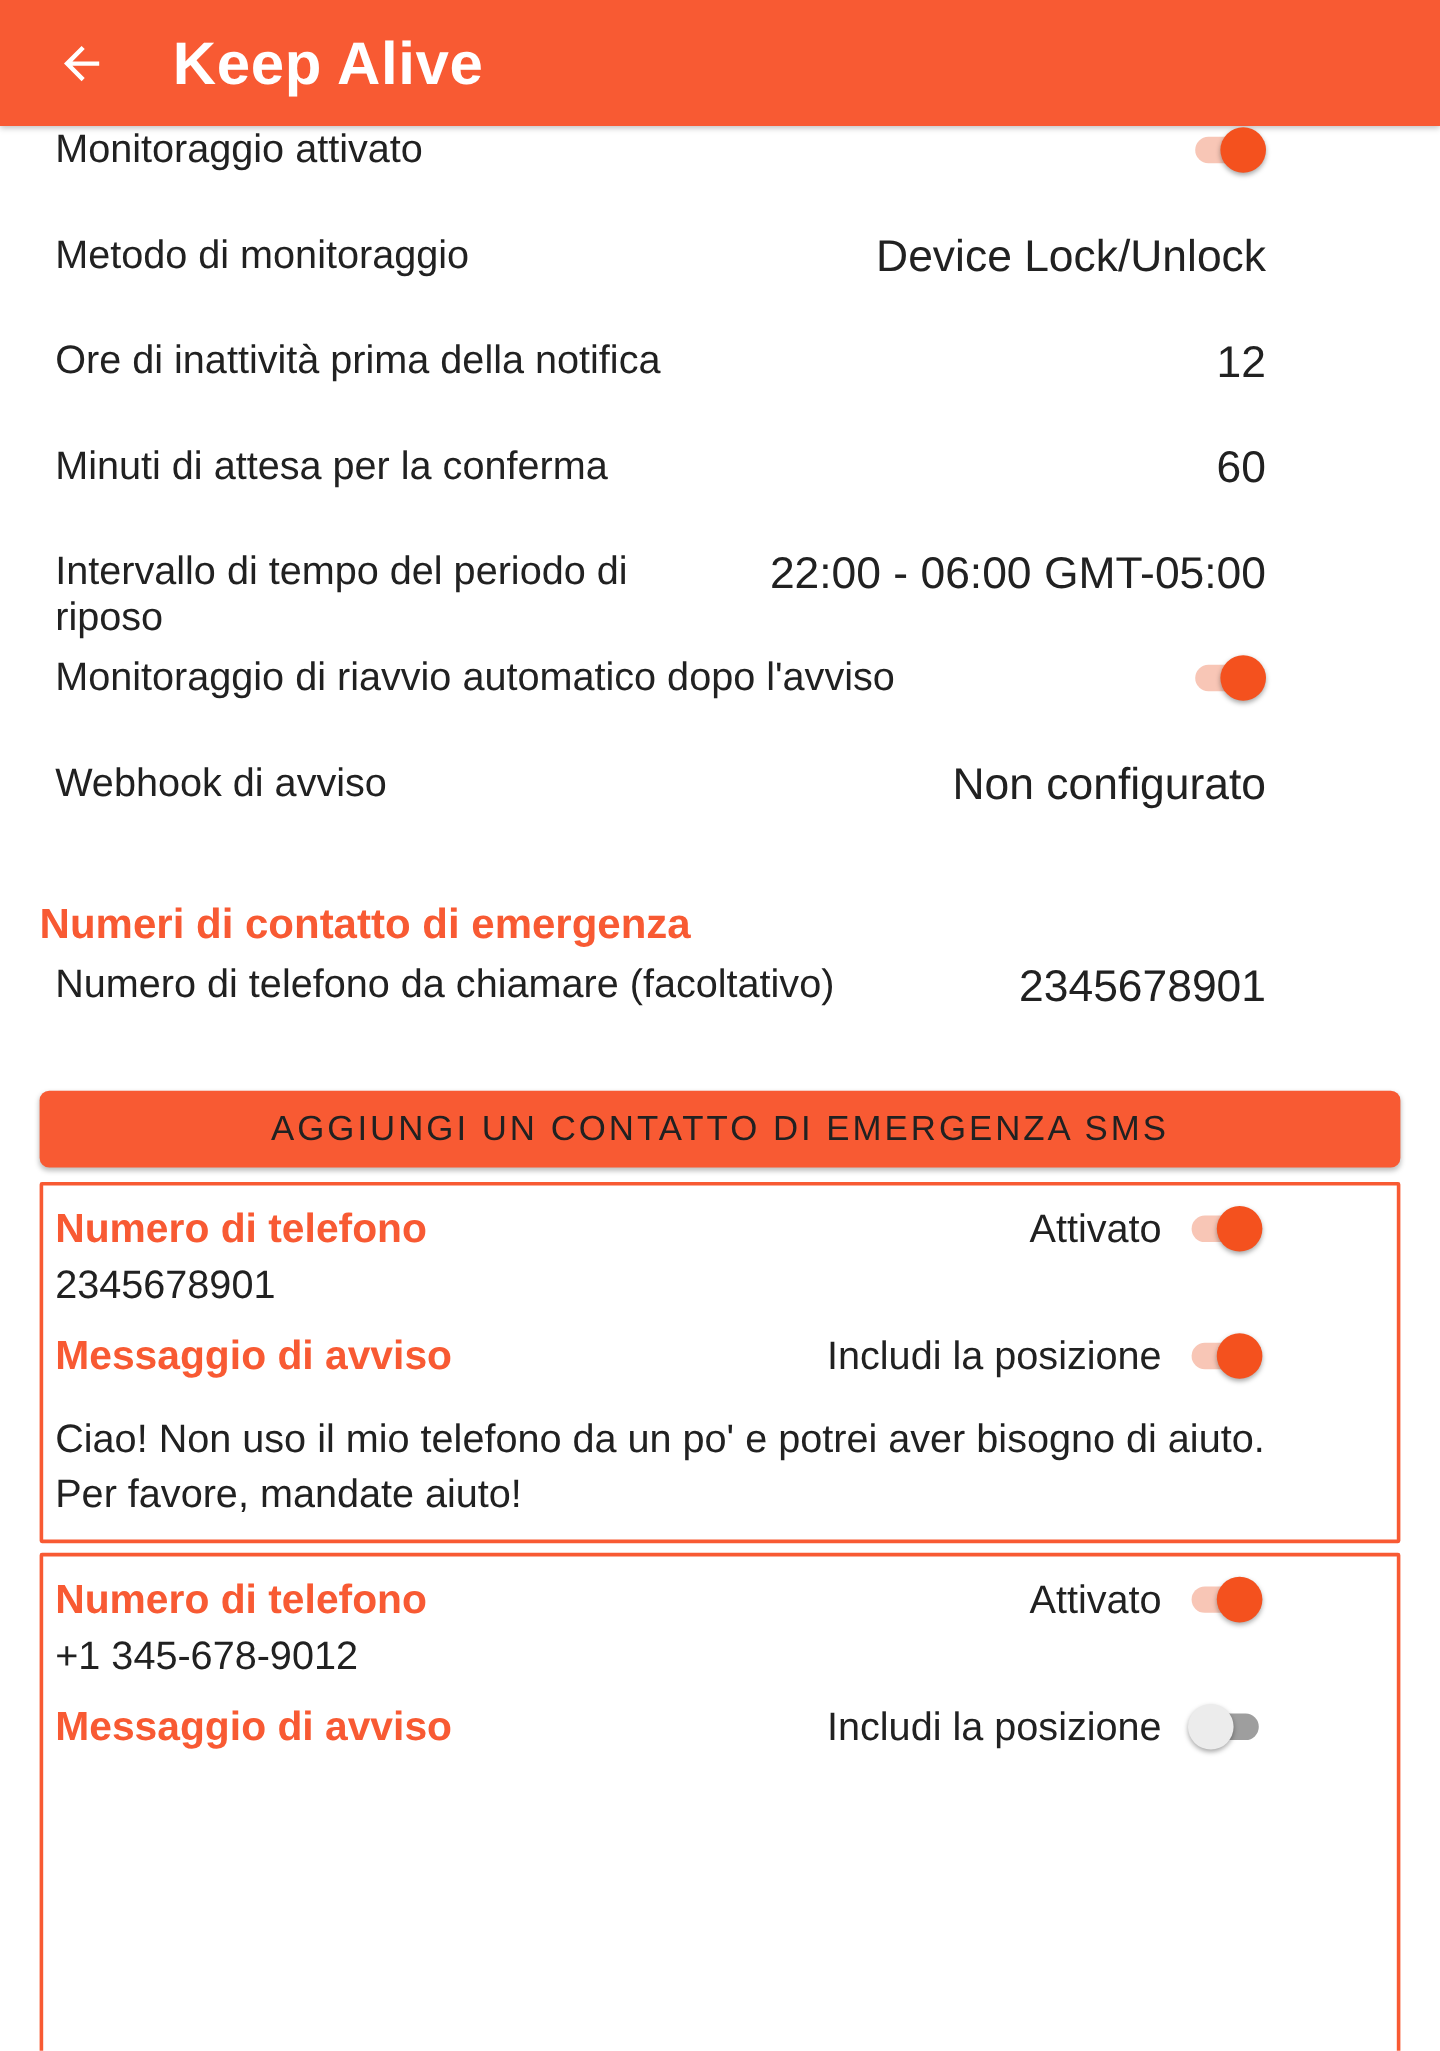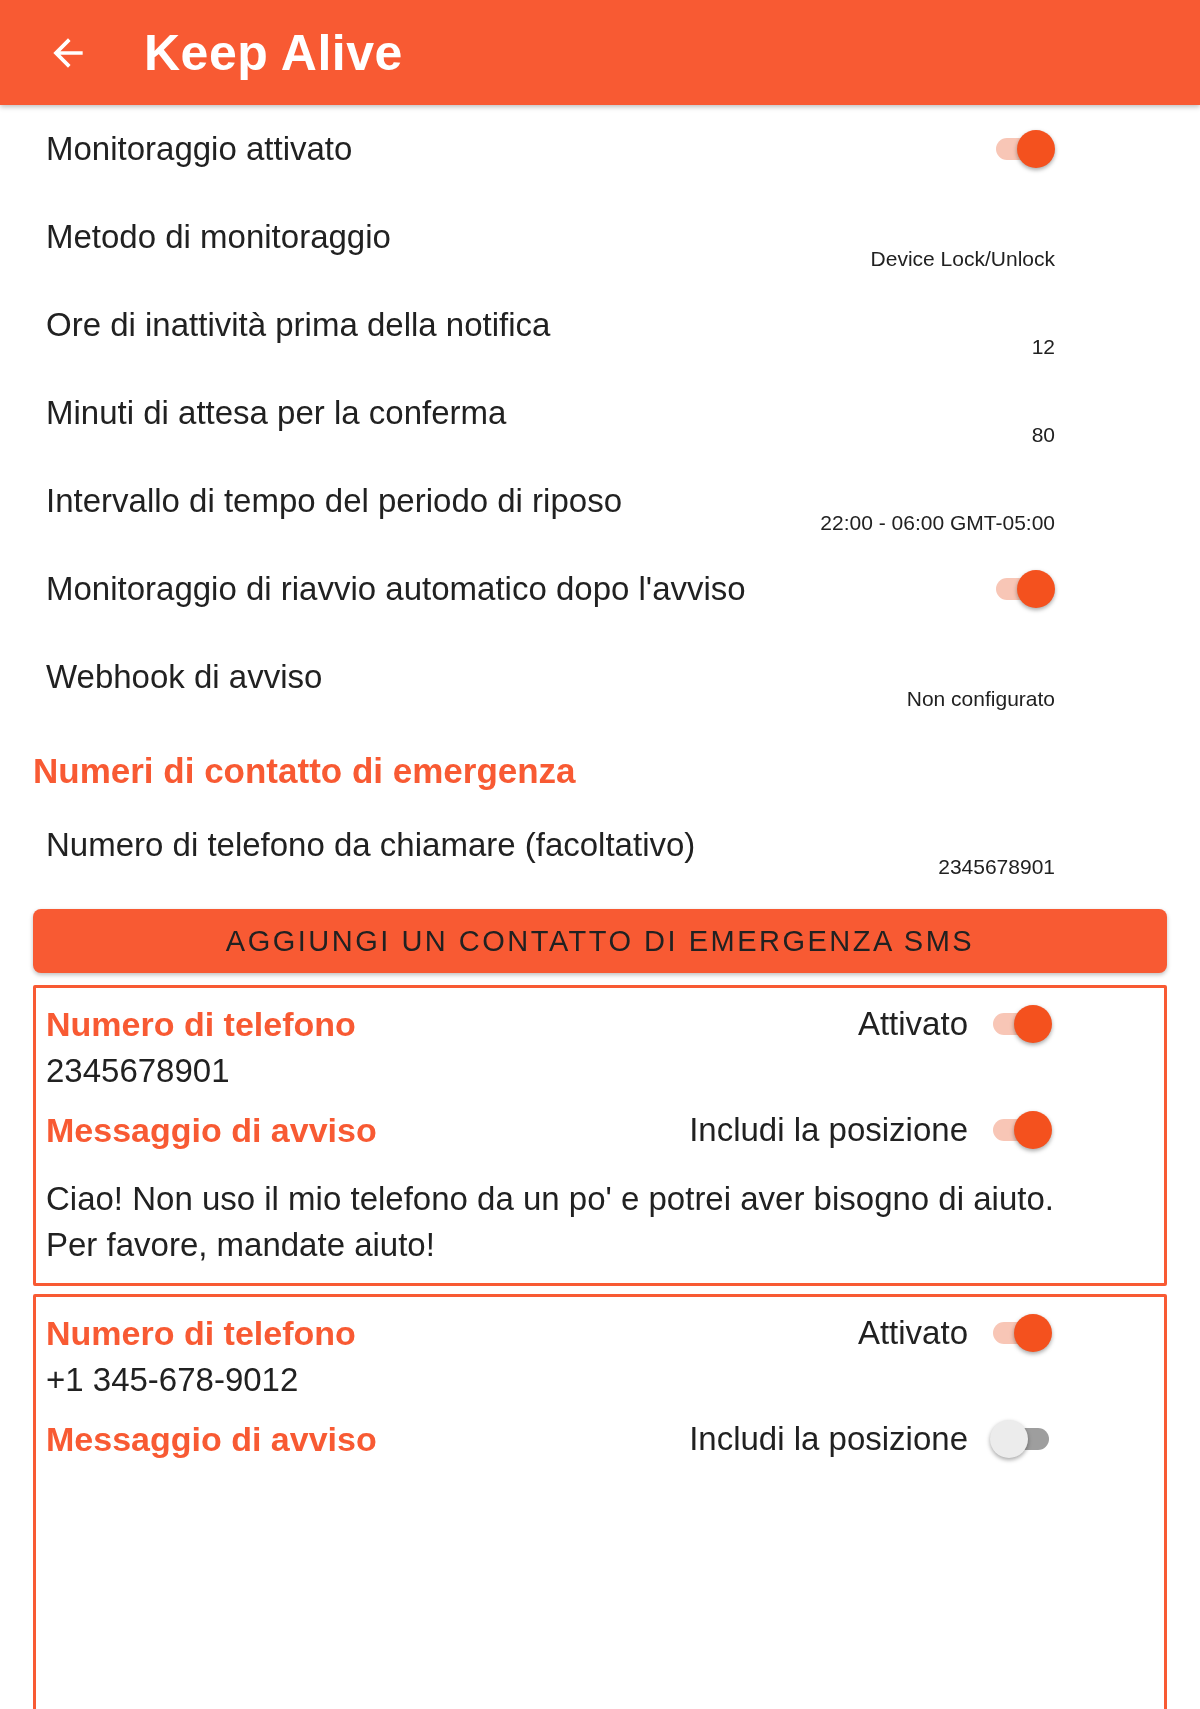--- a/index.html
+++ b/index.html
@@ -13,24 +13,24 @@
   *{margin:0;padding:0;box-sizing:border-box;}
   html,body{width:1200px;height:1709px;overflow:hidden;background:#fff;
     font-family:"Liberation Sans","DejaVu Sans",sans-serif;color:var(--text);}
   .appbar{height:105px;background:var(--primary);display:flex;align-items:center;
     padding:0 0 0 44px;gap:52px;box-shadow:0 2px 5px rgba(0,0,0,.25);}
   .back{background:none;border:none;width:48px;height:48px;display:flex;align-items:center;
     justify-content:center;cursor:pointer;padding:0;}
   .appbar-title{color:#fff;font-size:50px;font-weight:bold;letter-spacing:.5px;}
   .content{padding:0 33px;}
   .section-title{color:var(--primary);font-size:35px;font-weight:bold;margin:30px 0 10px 0;}
-  .row{height:88px;display:flex;align-items:center;justify-content:space-between;
+  .row{height:88px;display:flex;justify-content:space-between;
     padding:0 112px 0 13px;cursor:pointer;gap:15px;}
   .row .label{font-size:33px;color:var(--text);}
-  .row .value{font-size:21px;color:var(--text);text-align:right;white-space:nowrap;margin-left:30px;margin-top:44px;}
+  .row .value{font-size:37px;color:var(--text);text-align:right;white-space:nowrap;margin-left:30px;}
   
   .switch{position:relative;width:62px;height:40px;flex:0 0 auto;cursor:pointer;display:inline-block;}
   .switch .track{position:absolute;left:3px;right:3px;top:9px;height:22px;border-radius:11px;}
   .switch .thumb{position:absolute;top:1px;width:38px;height:38px;border-radius:50%;
     box-shadow:0 2px 4px rgba(0,0,0,.35);}
   .switch.on .track{background:var(--on-track);}
   .switch.on .thumb{right:0;background:var(--on-thumb);}
   .switch.off .track{background:var(--off-track);}
   .switch.off .thumb{left:0;background:var(--off-thumb);}
   
@@ -81,21 +81,21 @@
       <span class="value">Device Lock/Unlock</span>
     </div>
 
     <div class="row">
       <span class="label">Ore di inattività prima della notifica</span>
       <span class="value">12</span>
     </div>
 
     <div class="row">
       <span class="label">Minuti di attesa per la conferma</span>
-      <span class="value">80</span>
+      <span class="value">60</span>
     </div>
 
     <div class="row">
       <span class="label">Intervallo di tempo del periodo di riposo</span>
       <span class="value">22:00 - 06:00 GMT-05:00</span>
     </div>
 
     <div class="row">
       <span class="label">Monitoraggio di riavvio automatico dopo l'avviso</span>
       <span class="switch on">

